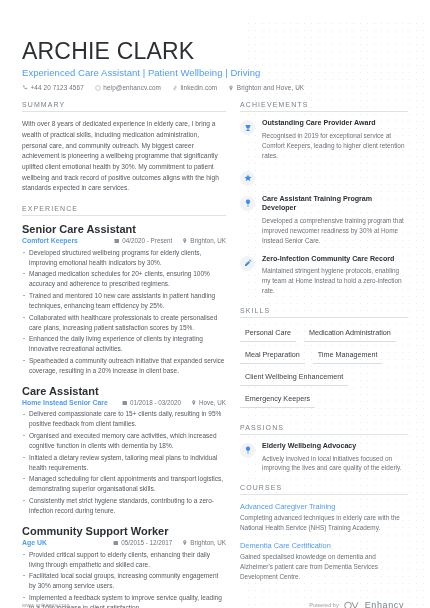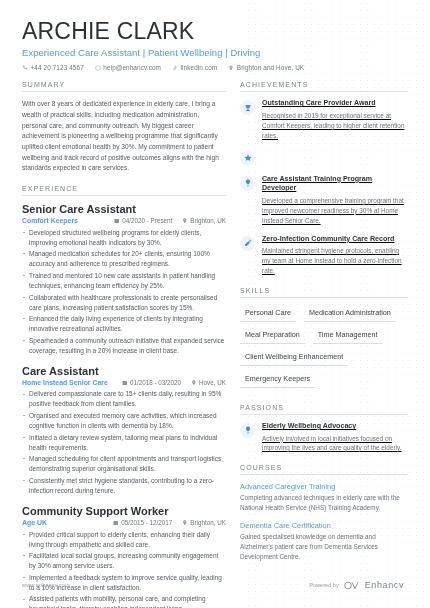--- a/index.html
+++ b/index.html
@@ -21,21 +21,21 @@
     content: "";
     position: absolute;
     left: 0; top: 0; bottom: 0;
     width: 248px;
     background: #ffffff;
     z-index: 0;
   }
   .inner { position: relative; z-index: 2; padding: 0; }
 
   
-  .header { padding: 18px 22px 0 22px; }
+  .header { padding: 18px 22px 0 22px; margin-top: 20px; }
   .name {
     font-size: 23px; font-weight: 400; color: #2b3034;
     letter-spacing: 0.2px; line-height: 1.15;
   }
   .tagline {
     margin-top: 3px;
     font-size: 9.5px; color: #4f9bf5; font-weight: 400;
     letter-spacing: 0.05px;
   }
   .contacts {
@@ -79,21 +79,21 @@
   ul.bullets li {
     position: relative; padding-left: 7px;
     font-size: 6.5px; line-height: 1.55; color: #54595f; margin-bottom: 1.5px;
   }
   ul.bullets li::before {
     content: ""; position: absolute; left: 1px; top: 4.2px;
     width: 2px; height: 0.9px; background: #a7adb3;
   }
 
   
-  .ach { display: flex; gap: 7px; margin-bottom: 9px; text-decoration: underline; }
+  .ach { display: flex; gap: 7px; margin-bottom: 9px; }
   .ach-icon {
     flex: 0 0 15px; width: 15px; height: 15px; border-radius: 50%;
     background: #f1f3f6; display: flex; align-items: center; justify-content: center;
     margin-top: 1px;
   }
   .ach-body { flex: 1; }
   .ach-title { font-size: 7.1px; font-weight: 700; color: #2b3034; line-height: 1.35; margin-bottom: 2px; }
   .ach-desc { font-size: 6.4px; line-height: 1.55; color: #6c7177; }
 
   .skills { display: flex; flex-wrap: wrap; gap: 0px 8px; }

